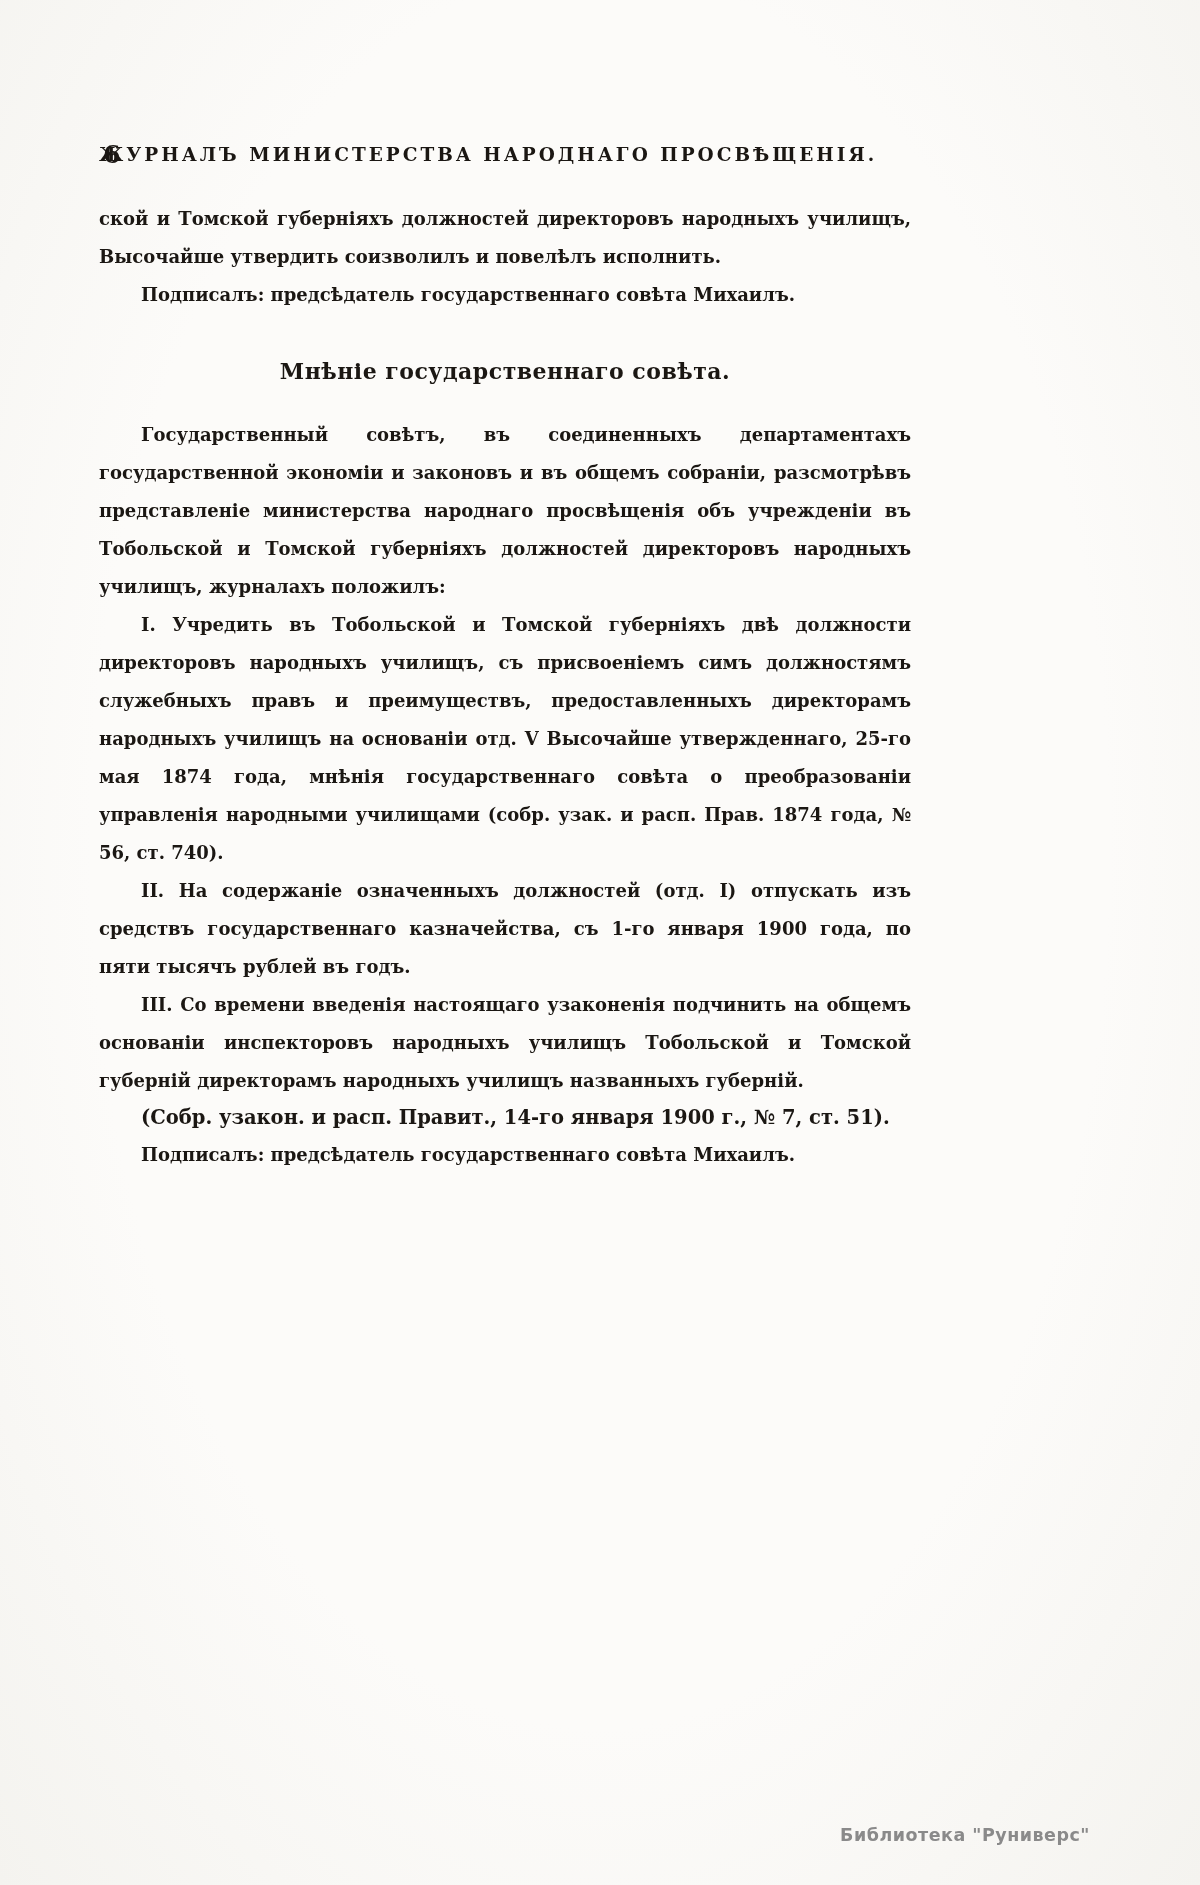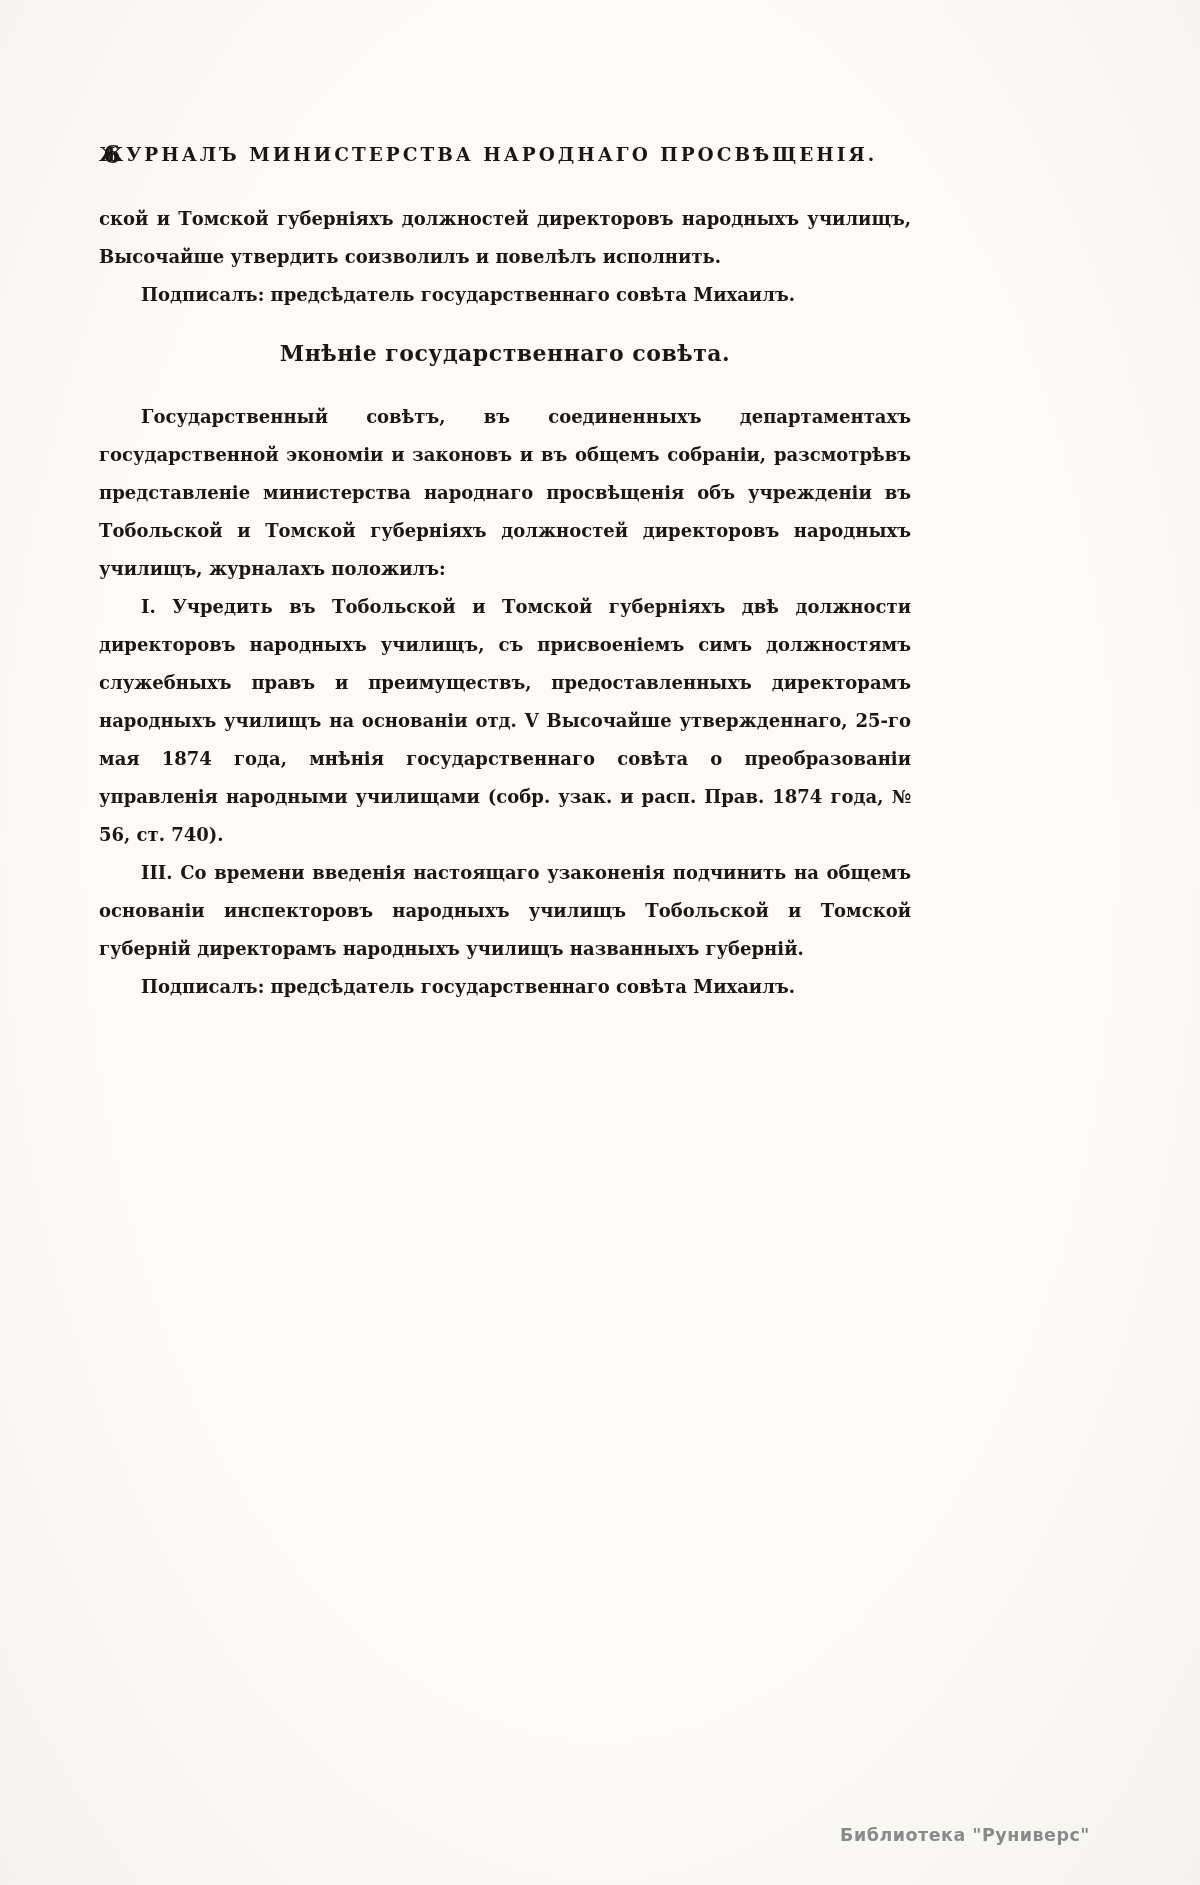--- a/index.html
+++ b/index.html
@@ -51,21 +51,21 @@
     line-height: 38px;
     font-weight: bold;
     text-align: justify;
     text-indent: 42px;
     hyphens: auto;
   }
   .text-col p.noindent { text-indent: 0; }
   .it { }
 
   h2.section-heading {
-    margin: 20px 0 26px 0;
+    margin: 38px 0 26px 0;
     font-size: 22px;
     line-height: 38px;
     font-weight: bold;
     text-align: center;
     letter-spacing: 0.5px;
   }
 
   p.note {
     font-size: 19.5px !important;
     line-height: 36px !important;
@@ -100,24 +100,26 @@
     <p class="noindent"><span>ской и Томской губерніяхъ должностей директоровъ народныхъ училищъ, Высочайше утвердить соизволилъ и повелѣлъ исполнить.</span></p>
 
     <p><span>Подписалъ: предсѣдатель государственнаго совѣта </span><span class="it">Михаилъ</span><span>.</span></p>
 
     <h2 class="section-heading">Мнѣніе государственнаго совѣта.</h2>
 
     <p><span>Государственный совѣтъ, въ соединенныхъ департаментахъ государственной экономіи и законовъ и въ общемъ собраніи, разсмотрѣвъ представленіе министерства народнаго просвѣщенія объ учрежденіи въ Тобольской и Томской губерніяхъ должностей директоровъ народныхъ училищъ, </span><span class="it">журналахъ положилъ:</span></p>
 
     <p><span>I. Учредить въ Тобольской и Томской губерніяхъ двѣ должности директоровъ народныхъ училищъ, съ присвоеніемъ симъ должностямъ служебныхъ правъ и преимуществъ, предоставленныхъ директорамъ народныхъ училищъ на основаніи отд. V Высочайше утвержденнаго, 25-го мая 1874 года, мнѣнія государственнаго совѣта о преобразованіи управленія народными училищами (собр. узак. и расп. Прав. 1874 года, № 56, ст. 740).</span></p>
 
+    <p><span>II. На содержаніе означенныхъ должностей (отд. I) отпускать изъ средствъ государственнаго казначейства, съ 1-го января 1900 года, по </span><span class="it">пяти тысячъ</span><span> рублей въ годъ.</span></p>
 
     <p><span>III. Со времени введенія настоящаго узаконенія подчинить на общемъ основаніи инспекторовъ народныхъ училищъ Тобольской и Томской губерній директорамъ народныхъ училищъ названныхъ губерній.</span></p>
 
 
+    <p class="note"><span>(</span><span class="it">Собр. узакон. и расп. Правит.</span><span>, 14-го января 1900 г., № 7, ст. 51).</span></p>
 
 
 
     <p><span>Подписалъ: предсѣдатель государственнаго совѣта </span><span class="it">Михаилъ</span><span>.</span></p>
 
   </div>
 
   <div class="watermark">Библиотека "Руниверс"</div>
 
 </div>

